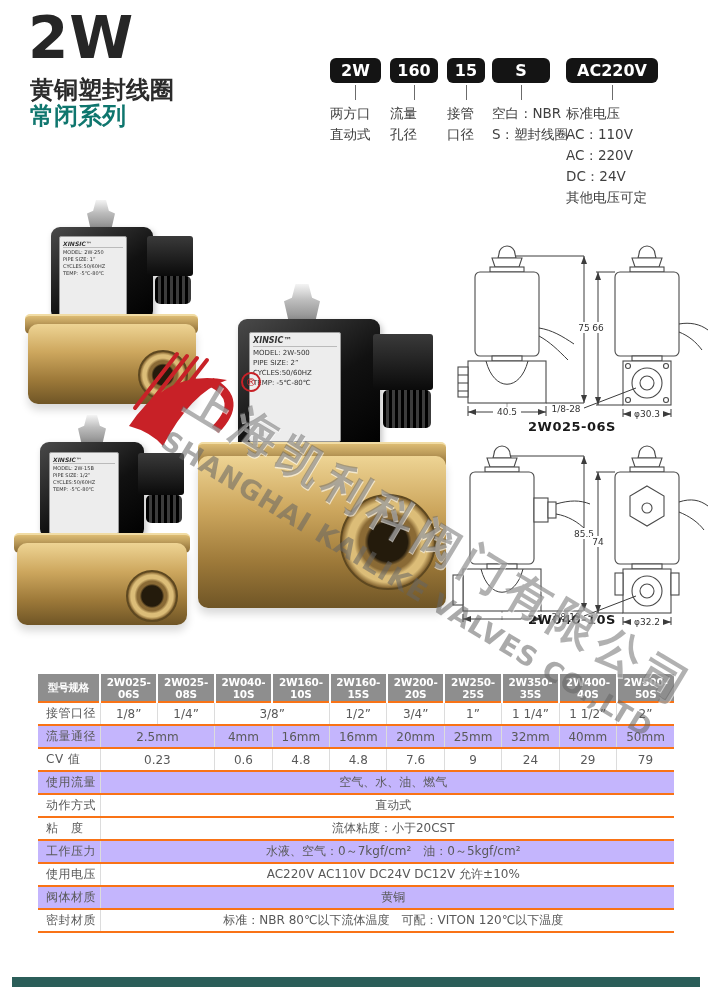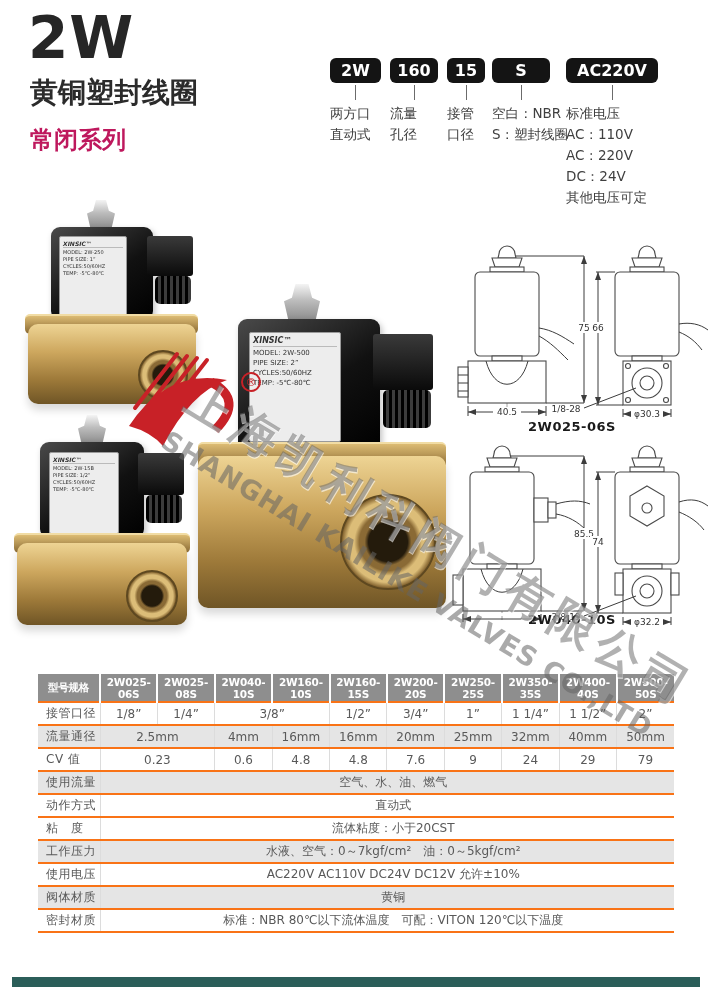--- a/index.html
+++ b/index.html
@@ -1,22 +1,22 @@
 <!DOCTYPE html>
 <html><head>
 <meta charset="utf-8">
 <style>
   html,body{margin:0;padding:0;background:#fff;}
   .page{position:relative;width:712px;height:992px;background:#fff;overflow:hidden;
         font-family:"DejaVu Sans","Liberation Sans",sans-serif;color:#2b2b2b;}
 
   
   .series-code{position:absolute;left:28px;top:4px;font-size:58px;font-weight:800;color:#262626;letter-spacing:1px;}
-  .subtitle1{position:absolute;left:30px;top:74px;font-size:28px;font-weight:bold;color:#2b2b2b;text-align:right;}
-  .subtitle2{position:absolute;left:30px;top:124px;font-size:24px;font-weight:bold;color:#be185d;}
+  .subtitle1{position:absolute;left:30px;top:74px;font-size:24px;font-weight:bold;color:#2b2b2b;text-align:right;}
+  .subtitle2{position:absolute;left:30px;top:100px;font-size:24px;font-weight:bold;color:#0f766e;}
 
   
   .seg{position:absolute;top:58px;}
   .seg .code{display:block;height:25px;line-height:25px;background:#141414;color:#fff;
              font-weight:bold;font-size:16px;text-align:center;border-radius:6px;}
   .seg .tick{display:block;width:1px;height:15px;background:#6b6b6b;margin:2px auto 3px auto;}
   .seg .lbl{display:block;font-size:13.5px;color:#3f3f3f;line-height:21px;white-space:nowrap;}
   .seg1{left:330px;width:51px;}
   .seg2{left:390px;width:48px;}
   .seg3{left:447px;width:38px;}
@@ -106,21 +106,21 @@
 
   
   .spec{position:absolute;left:38px;top:674px;width:636px;border-collapse:collapse;table-layout:fixed;}
   .spec th{background:#8e8e8e;color:#fff;font-size:10.5px;font-weight:bold;height:27px;
            border-right:2px solid #fff;letter-spacing:-.2px;padding:0;text-align:center;}
   .spec th:last-child{border-right:none;}
   .spec td{font-size:12px;color:#595959;height:21px;text-align:center;padding:0;
            border-right:1px solid #dcdcdc;white-space:nowrap;overflow:hidden;}
   .spec td:last-child{border-right:none;}
   .spec tr{border-bottom:2px solid #f97316;}
-  .spec tr.alt{background:#e5e5e5;}
+  .spec tr.alt{background:#c4b5fd;}
   .spec td.rlabel{text-align:left;padding-left:8px;letter-spacing:.5px;}
   .spec td.rvalue{text-align:center;padding-left:12px;}
 
   .footer-bar{position:absolute;left:12px;top:977px;width:688px;height:10px;background:#2b5e59;}
 </style>
 </head>
 <body>
 
 <div class="page">
 

